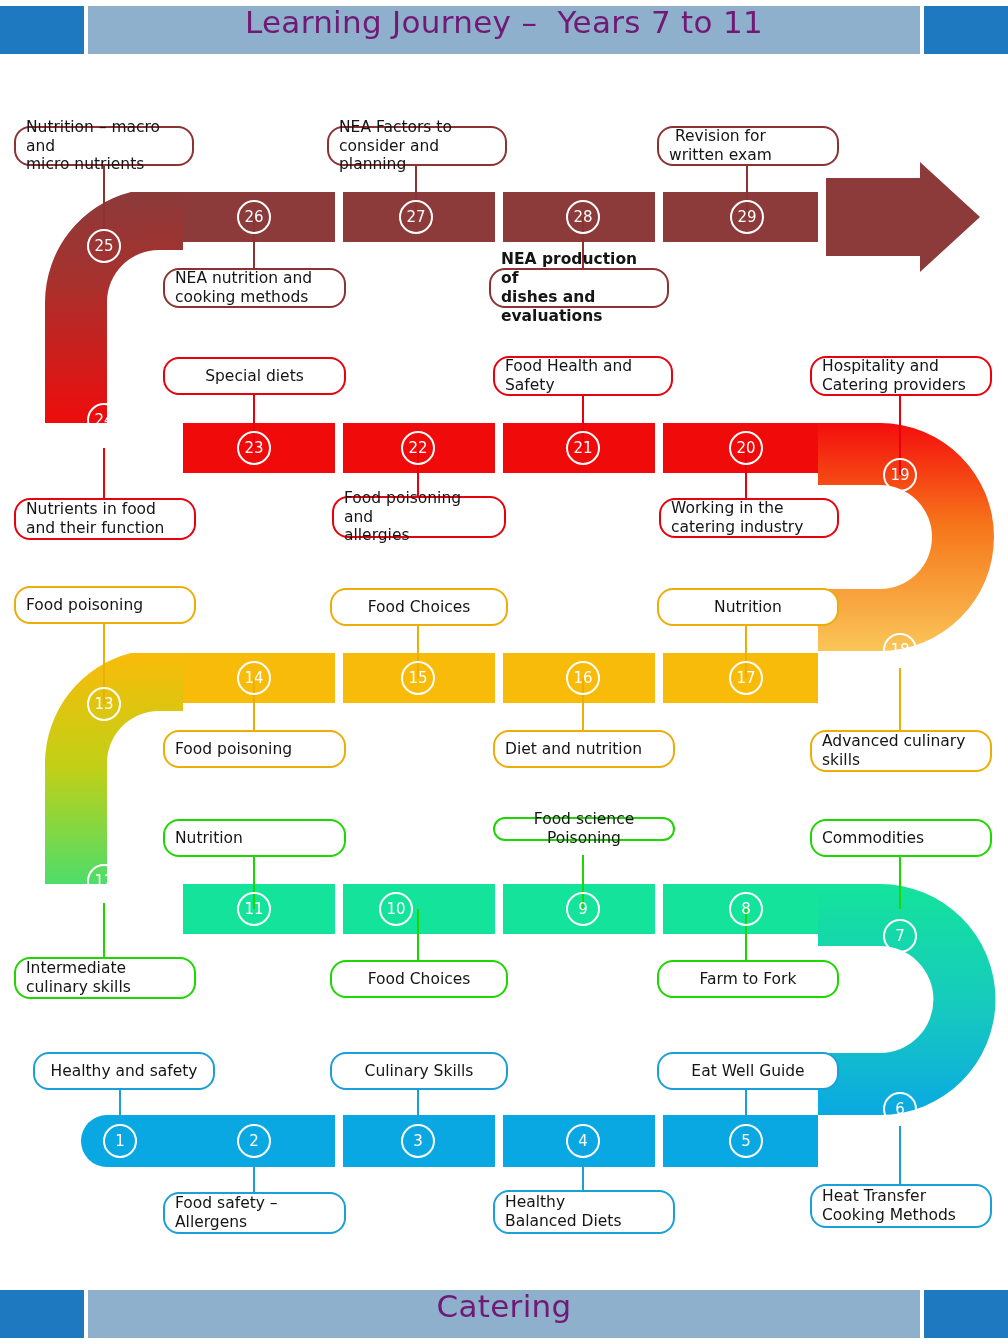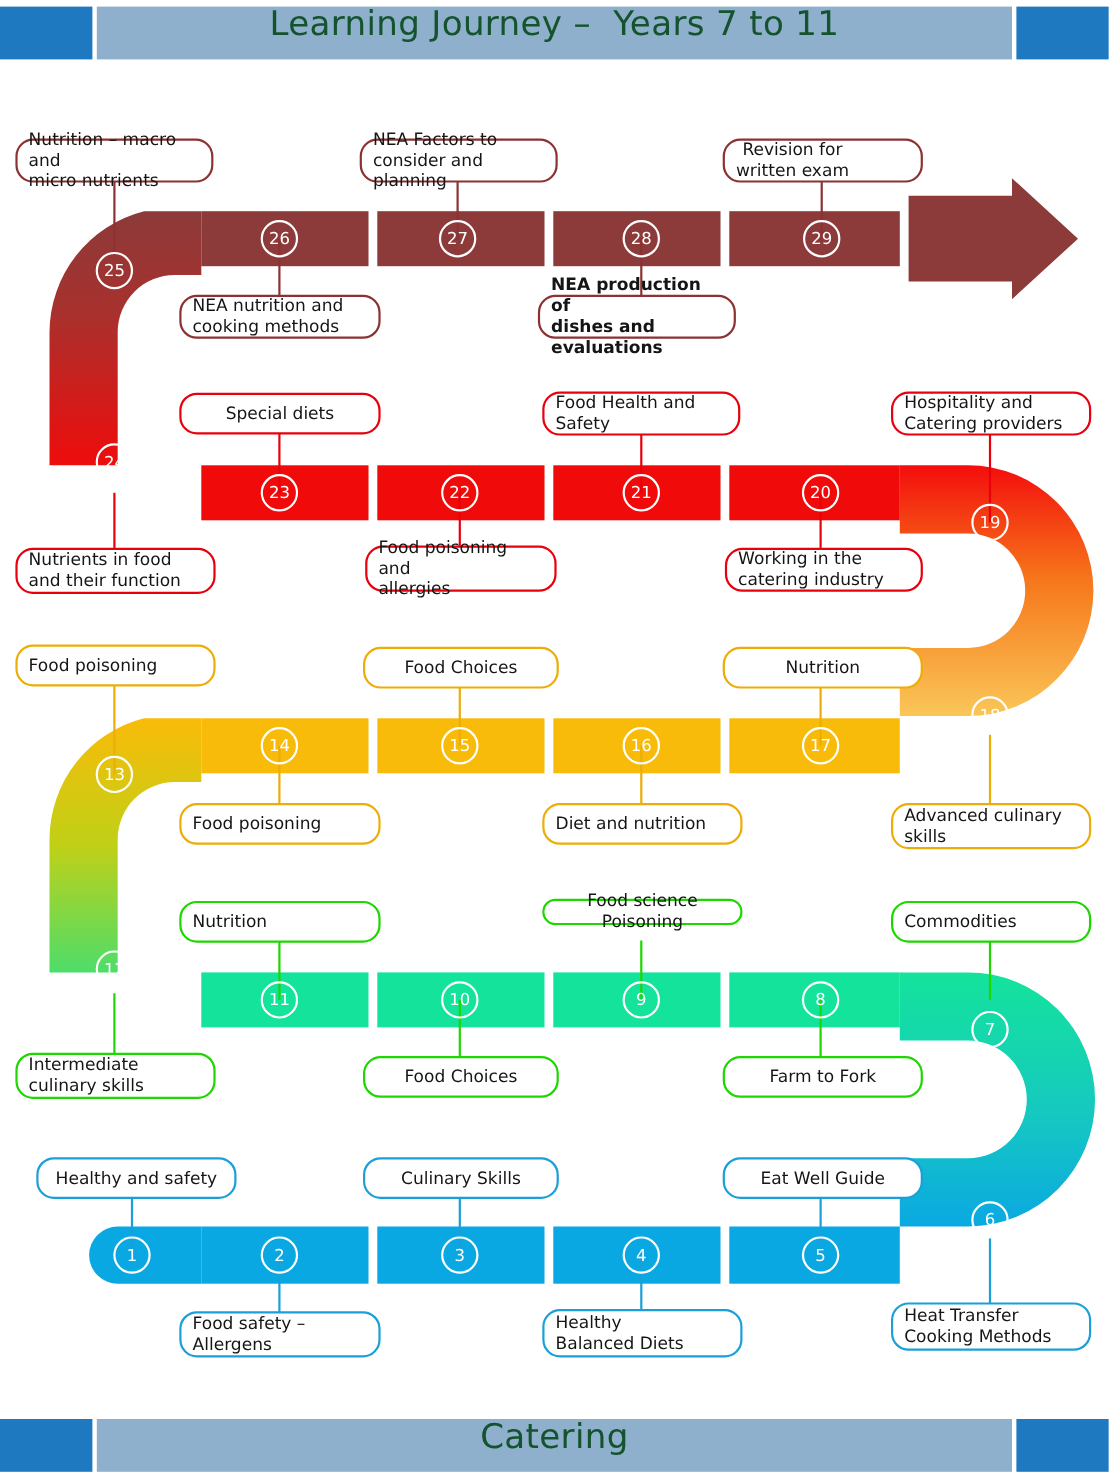--- a/index.html
+++ b/index.html
@@ -14,21 +14,21 @@
 
   
   .banner{position:absolute;left:0;width:1008px;height:48px;}
   .banner .cap{position:absolute;top:0;width:84px;height:48px;background:#1f79c0;}
   .banner .cap.l{left:0;}
   .banner .cap.r{right:0;}
   .banner .bar{position:absolute;left:88px;right:88px;top:0;height:48px;background:#8fb0cc;}
   .banner .txt{
     position:absolute;left:88px;right:88px;top:0;height:32px;
     display:flex;align-items:center;justify-content:center;
-    color:#14532d;font-size:31px;letter-spacing:.3px;
+    color:#701a75;font-size:31px;letter-spacing:.3px;
     font-family:"DejaVu Sans", sans-serif;font-weight:400;
     white-space:pre;
   }
   #banner-top{top:6px;}
   #banner-bottom{top:1290px;}
 
   
   .num{
     position:absolute;
     width:34px;height:34px;border-radius:50%;
@@ -179,21 +179,21 @@
 
   <div class="num" style="left:87px;top:687px;">13</div>
   <div class="num" style="left:237px;top:661px;">14</div>
   <div class="num" style="left:401px;top:661px;">15</div>
   <div class="num" style="left:566px;top:661px;">16</div>
   <div class="num" style="left:729px;top:661px;">17</div>
   <div class="num" style="left:883px;top:633px;">18</div>
 
   <div class="num" style="left:87px;top:864px;">12</div>
   <div class="num" style="left:237px;top:892px;">11</div>
-  <div class="num" style="left:401px;top:892px;">10</div>
+  <div class="num" style="left:379px;top:892px;">10</div>
   <div class="num" style="left:566px;top:892px;">9</div>
   <div class="num" style="left:729px;top:892px;">8</div>
   <div class="num" style="left:883px;top:919px;">7</div>
 
   <div class="num" style="left:103px;top:1124px;">1</div>
   <div class="num" style="left:237px;top:1124px;">2</div>
   <div class="num" style="left:401px;top:1124px;">3</div>
   <div class="num" style="left:566px;top:1124px;">4</div>
   <div class="num" style="left:729px;top:1124px;">5</div>
   <div class="num" style="left:883px;top:1092px;">6</div>

